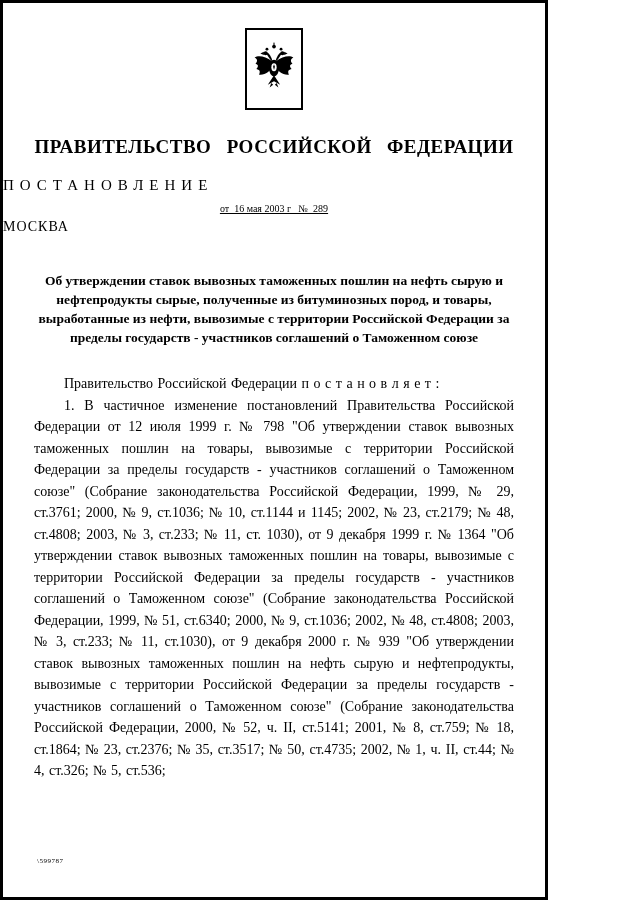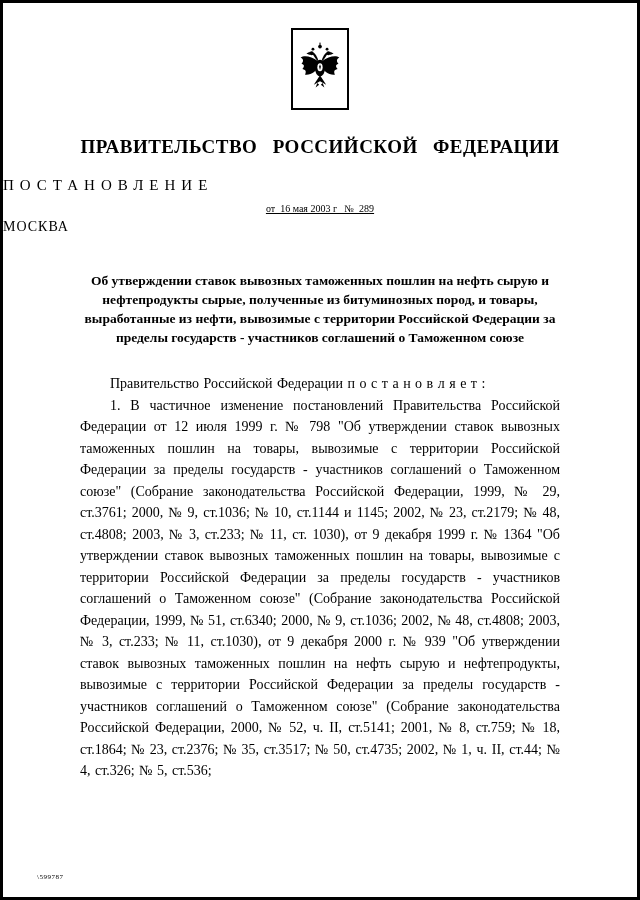--- a/index.html
+++ b/index.html
@@ -2,21 +2,21 @@
 <html><head>
 <meta charset="utf-8">
 <style>
   html, body {
     margin: 0;
     padding: 0;
     background: #ffffff;
   }
   .page {
     position: relative;
-    width: 640px;
+    width: 548px;
     height: 900px;
     box-sizing: border-box;
     border: 3px solid #000000;
     background: #ffffff;
     color: #000000;
     font-family: "Liberation Serif", "DejaVu Serif", serif;
     overflow: hidden;
   }
   .emblem-box {
     width: 58px;
@@ -72,21 +72,21 @@
     text-align: justify;
   }
   .para {
     margin: 0;
     text-indent: 30px;
     word-spacing: 1px;
   }
   .footer-code {
     position: absolute;
     left: 34px;
-    bottom: 16px;
+    bottom: 32px;
     font-size: 7px;
     letter-spacing: 0.5px;
   }
 </style>
 </head>
 <body>
 
 <div class="page">
 
   <div class="emblem-box">

